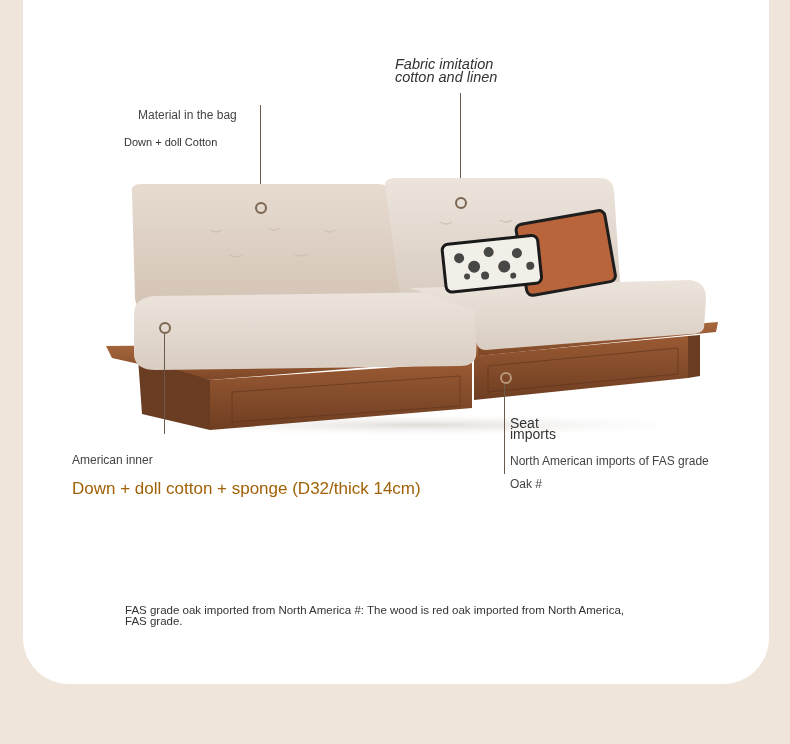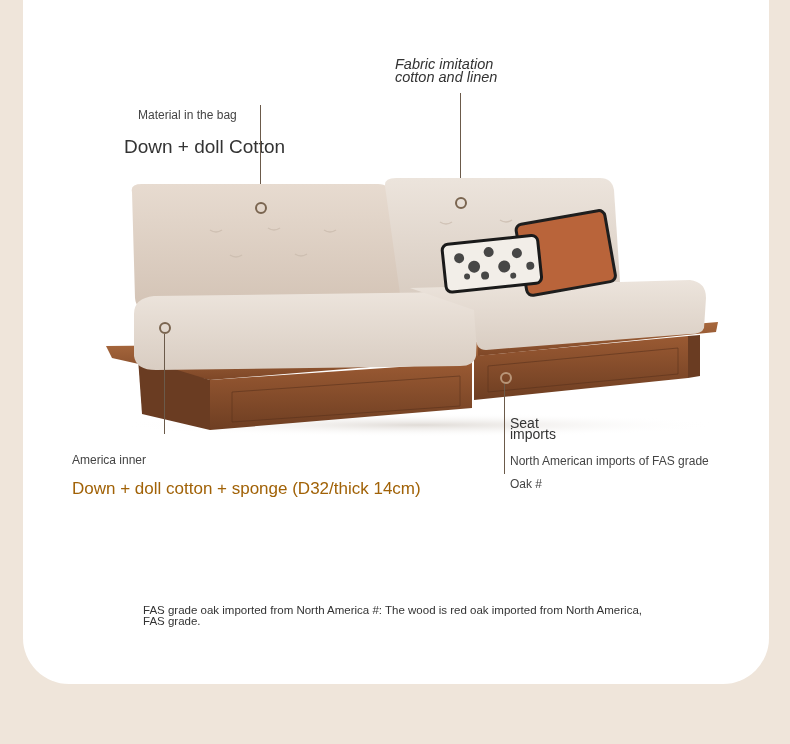--- a/index.html
+++ b/index.html
@@ -9,21 +9,21 @@
     font-family:"Liberation Sans", sans-serif;
     color:#3a3a3a;
   }
   .card {
     position:absolute; left:23px; top:0; width:746px; height:684px;
     background:#ffffff;
     border-radius:0 0 46px 46px;
   }
   .txt { position:absolute; white-space:nowrap; }
   .small { font-size:12px; color:#444;text-align:center; }
-  .mid { font-size:19px; color:#333; }
+  .mid { font-size:11px; color:#333; }
   .big { font-size:17px; color:#a16207; }
   .fabric { font-size:14.5px; line-height:13px; color:#333;font-style:italic; }
   .seat { font-size:14px; line-height:11px; color:#333; }
   .note { font-size:11.5px; line-height:11px; color:#333; white-space:normal; width:500px; }
   .vline { position:absolute; width:1px; background:#6b5a4a; }
   .marker {
     position:absolute; width:8px; height:8px; border:2px solid #7a6550;
     border-radius:50%; background:transparent; box-sizing:content-box;
   }
   .marker.faint { border-color:#c7a98c; opacity:.8; }
@@ -117,24 +117,24 @@
     </g>
   </g>
 </svg>
 
 <div class="marker" style="left:255px; top:202px;"></div>
 <div class="marker" style="left:455px; top:197px;"></div>
 <div class="marker" style="left:159px; top:322px;"></div>
 <div class="marker faint" style="left:500px; top:372px;"></div>
 
 <div class="vline" style="left:164px; top:334px; height:100px;"></div>
-<div class="txt small" style="left:72px; top:453px;">America inner</div>
+<div class="txt small" style="left:72px; top:453px;">American inner</div>
 <div class="txt big" style="left:72px; top:479px;">Down + doll cotton + sponge (D32/thick 14cm)</div>
 
 <div class="vline" style="left:504px; top:384px; height:90px;"></div>
 <div class="txt seat" style="left:510px; top:418px;">
   <div>Seat</div>
   <div>imports</div>
 </div>
 <div class="txt small" style="left:510px; top:454px;">North American imports of FAS grade</div>
 <div class="txt small" style="left:510px; top:477px;">Oak #</div>
 
-<div class="txt note" style="left:143px; top:605px;">FAS grade oak imported from North America #: The wood is red oak imported from North America, FAS grade.</div>
+<div class="txt note" style="left:125px; top:605px;">FAS grade oak imported from North America #: The wood is red oak imported from North America, FAS grade.</div>
 
 </body></html>

